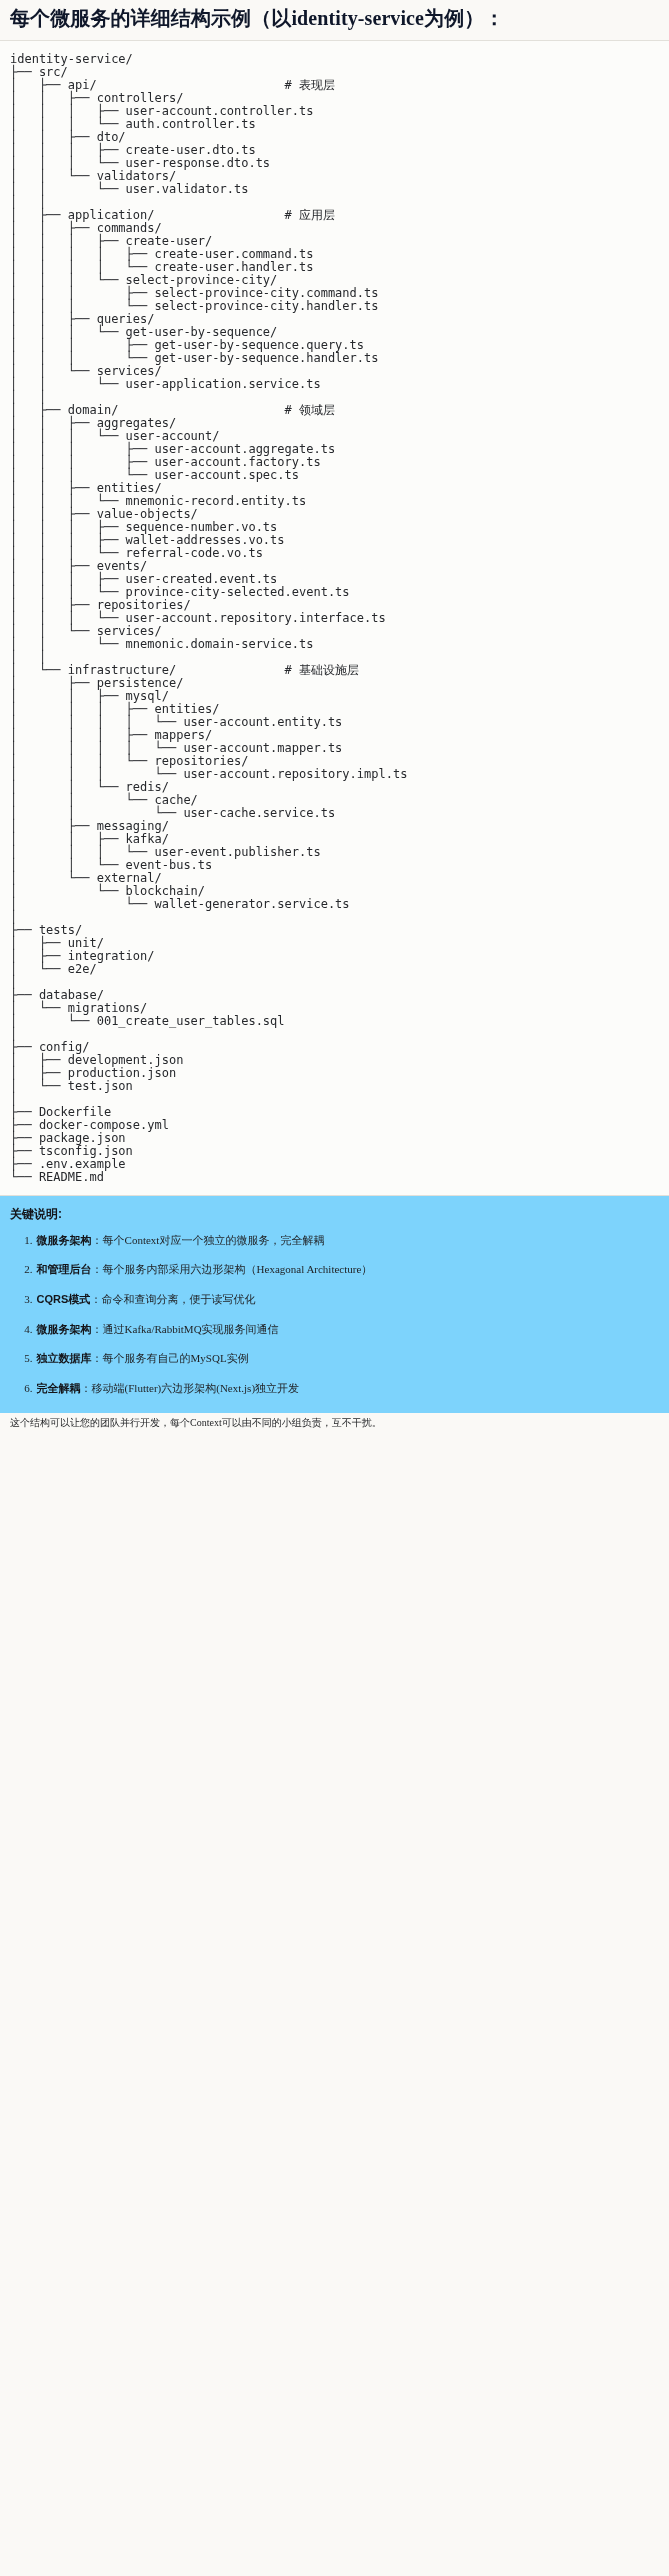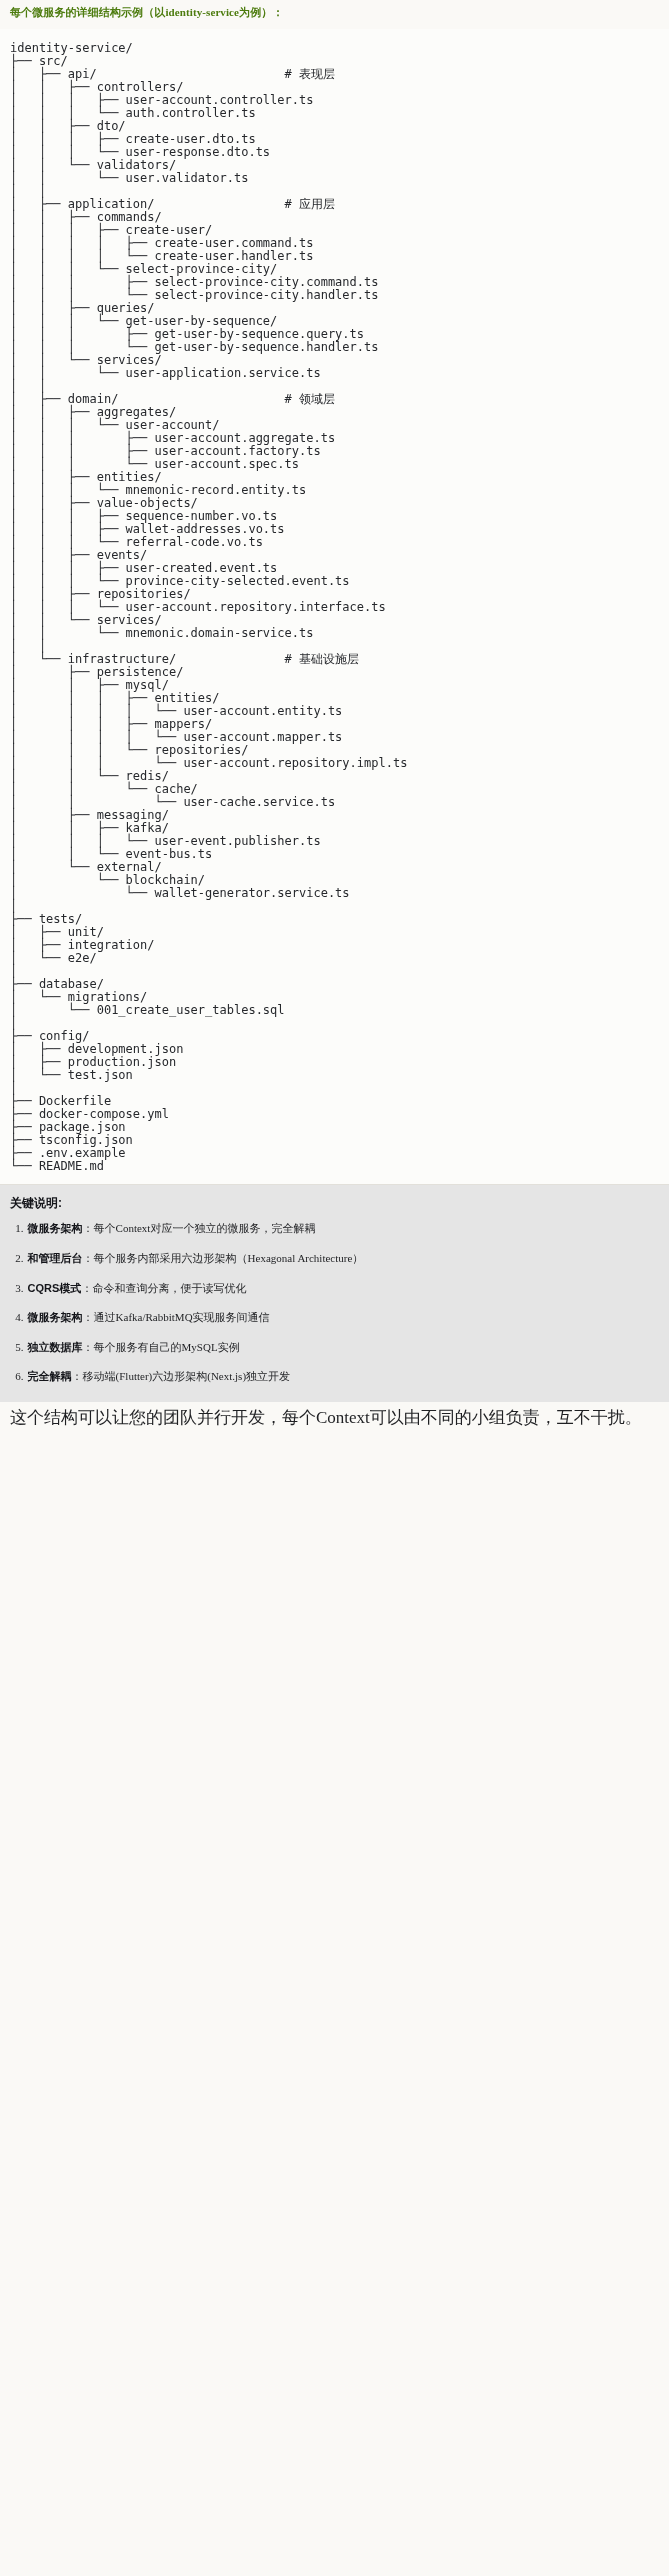--- a/index.html
+++ b/index.html
@@ -24,24 +24,24 @@
   }
 
   
   .title-bar {
     padding: 6.3px 10px 8.8px 10px;
     background: #faf9f6;
   }
   .doc-title {
     font-family: "Liberation Serif", "DejaVu Serif", serif;
     font-weight: bold;
-    font-size: 11px;
+    font-size: 20px;
     line-height: 1.25;
     letter-spacing: 0.1px;
-    color: #4d7c0f;
+    color: #0f172a;
     margin: 0;
     white-space: nowrap;
   }
 
   .rule {
     height: 0.6px;
     background: #e2e0da;
     width: 100%;
   }
 
@@ -58,32 +58,32 @@
     line-height: 13px;
     color: #26282c;
     white-space: pre;
     letter-spacing: 0px;
     tab-size: 4;
   }
 
   
   .notes {
     padding: 10px 10px 3.8px 10px;
-    background: #e5e5e5;
+    background: #7dd3fc;
   }
   .notes-title {
     font-family: "Liberation Sans", "DejaVu Sans", sans-serif;
     font-weight: bold;
     font-size: 12px;
     line-height: 1.4;
     color: #14151a;
     margin: 0 0 8.8px 0;
   }
   ol.note-list {
-    margin: 0;
+    margin: 9px;
     padding: 0 0 0 16.3px;
     list-style: decimal;
     font-size: 11px;
     line-height: 1.55;
   }
   ol.note-list > li {
     margin: 0 0 12.5px 0;
     padding-left: 1.3px;
   }
   ol.note-list > li::marker {
@@ -95,21 +95,21 @@
     color: #14151a;
   }
   .note-body {
     font-family: "Liberation Serif", "DejaVu Serif", serif;
     color: #1f2023;
   }
 
   .closing {
     padding: 2.5px 10px 17.5px 10px;
     font-family: "Liberation Serif", "DejaVu Serif", serif;
-    font-size: 17px;
+    font-size: 10px;
     line-height: 1.6;
     color: #1f2023;
     background: #faf9f6;
   }
 </style>
 </head>
 <body>
 
 <div class="page">
 

